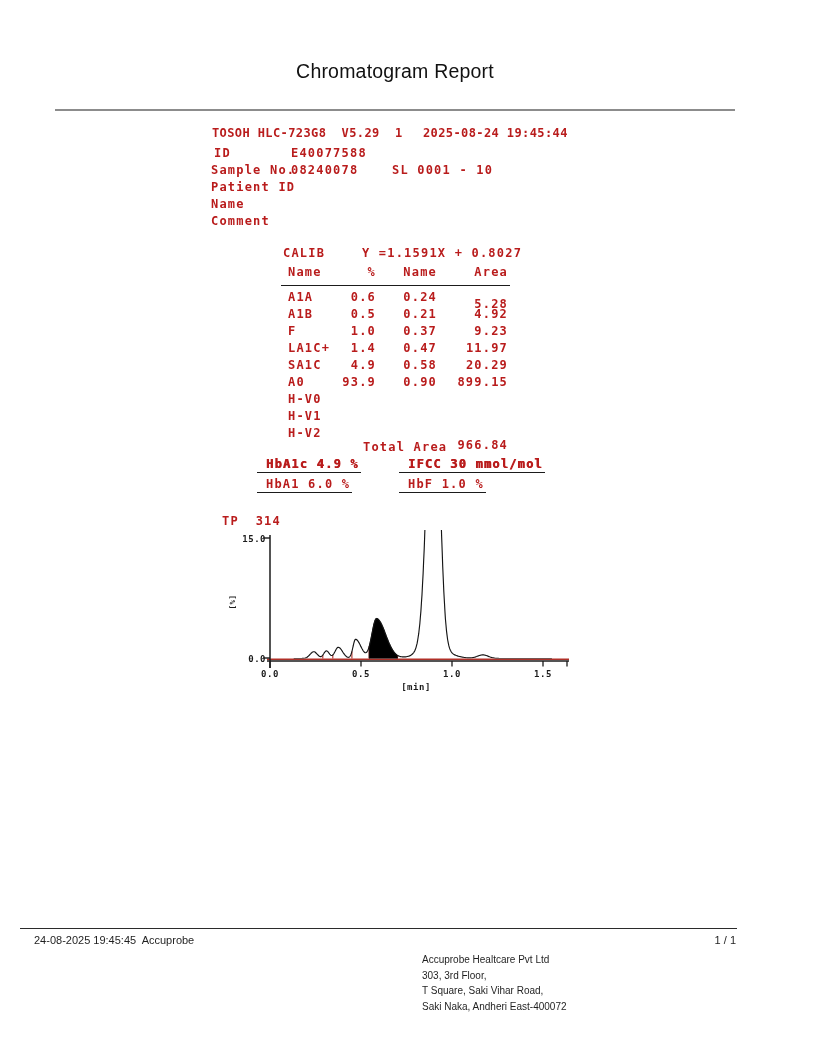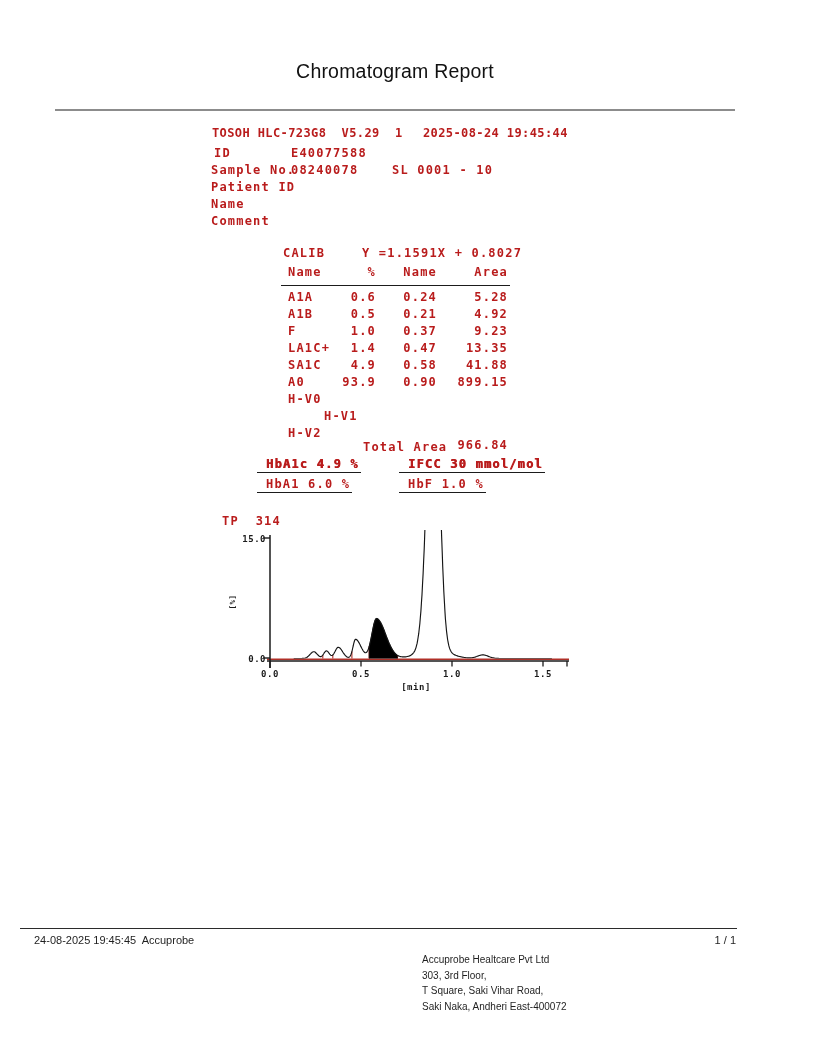--- a/index.html
+++ b/index.html
@@ -49,49 +49,49 @@
 
   <div class="abs mono" style="left:288px; top:266px;">Name</div>
   <div class="abs mono cell-r" style="left:326px; top:266px; width:50px;">%</div>
   <div class="abs mono cell-r" style="left:387px; top:266px; width:50px;">Name</div>
   <div class="abs mono cell-r" style="left:438px; top:266px; width:70px;">Area</div>
   <div class="abs calib-rule" style="left:281px; top:285px; width:229px;"></div>
 
   <div class="abs mono" style="left:288px; top:291px;">A1A</div>
   <div class="abs mono cell-r" style="left:326px; top:291px; width:50px;">0.6</div>
   <div class="abs mono cell-r" style="left:387px; top:291px; width:50px;">0.24</div>
-  <div class="abs mono cell-r" style="left:438px; top:291px; width:70px;text-align:right;">5.28</div>
+  <div class="abs mono cell-r" style="left:438px; top:298px; width:70px;text-align:right;">5.28</div>
 
   <div class="abs mono" style="left:288px; top:308px;text-align:center;">A1B</div>
   <div class="abs mono cell-r" style="left:326px; top:308px; width:50px;">0.5</div>
   <div class="abs mono cell-r" style="left:387px; top:308px; width:50px;">0.21</div>
   <div class="abs mono cell-r" style="left:438px; top:308px; width:70px;">4.92</div>
 
   <div class="abs mono" style="left:288px; top:325px;">F</div>
   <div class="abs mono cell-r" style="left:326px; top:325px; width:50px;">1.0</div>
   <div class="abs mono cell-r" style="left:387px; top:325px; width:50px;">0.37</div>
   <div class="abs mono cell-r" style="left:438px; top:325px; width:70px;">9.23</div>
 
   <div class="abs mono" style="left:288px; top:342px;">LA1C+</div>
   <div class="abs mono cell-r" style="left:326px; top:342px; width:50px;">1.4</div>
   <div class="abs mono cell-r" style="left:387px; top:342px; width:50px;">0.47</div>
-  <div class="abs mono cell-r" style="left:438px; top:342px; width:70px;">13.35</div>
+  <div class="abs mono cell-r" style="left:438px; top:342px; width:70px;">11.97</div>
 
   <div class="abs mono" style="left:288px; top:359px;">SA1C</div>
   <div class="abs mono cell-r" style="left:326px; top:359px; width:50px;">4.9</div>
   <div class="abs mono cell-r" style="left:387px; top:359px; width:50px;">0.58</div>
-  <div class="abs mono cell-r" style="left:438px; top:359px; width:70px;">41.88</div>
+  <div class="abs mono cell-r" style="left:438px; top:359px; width:70px;">20.29</div>
 
   <div class="abs mono" style="left:288px; top:376px;">A0</div>
   <div class="abs mono cell-r" style="left:326px; top:376px; width:50px;">93.9</div>
   <div class="abs mono cell-r" style="left:387px; top:376px; width:50px;">0.90</div>
   <div class="abs mono cell-r" style="left:438px; top:376px; width:70px;">899.15</div>
 
   <div class="abs mono" style="left:288px; top:393px;">H-V0</div>
-  <div class="abs mono" style="left:288px; top:410px;margin-left:36px;">H-V1</div>
+  <div class="abs mono" style="left:288px; top:410px;">H-V1</div>
   <div class="abs mono" style="left:288px; top:427px;">H-V2</div>
 
   <div class="abs mono" style="left:363px; top:441px;">Total Area</div>
   <div class="abs mono cell-r" style="left:438px; top:439px; width:70px;">966.84</div>
 </div>
 
 <div>
   <span class="abs mono result bold" style="left:257px; top:458px;">HbA1c 4.9 %</span>
   <span class="abs mono result bold" style="left:399px; top:458px;">IFCC 30 mmol/mol</span>
   <span class="abs mono result" style="left:257px; top:478px;">HbA1 6.0 %</span>

